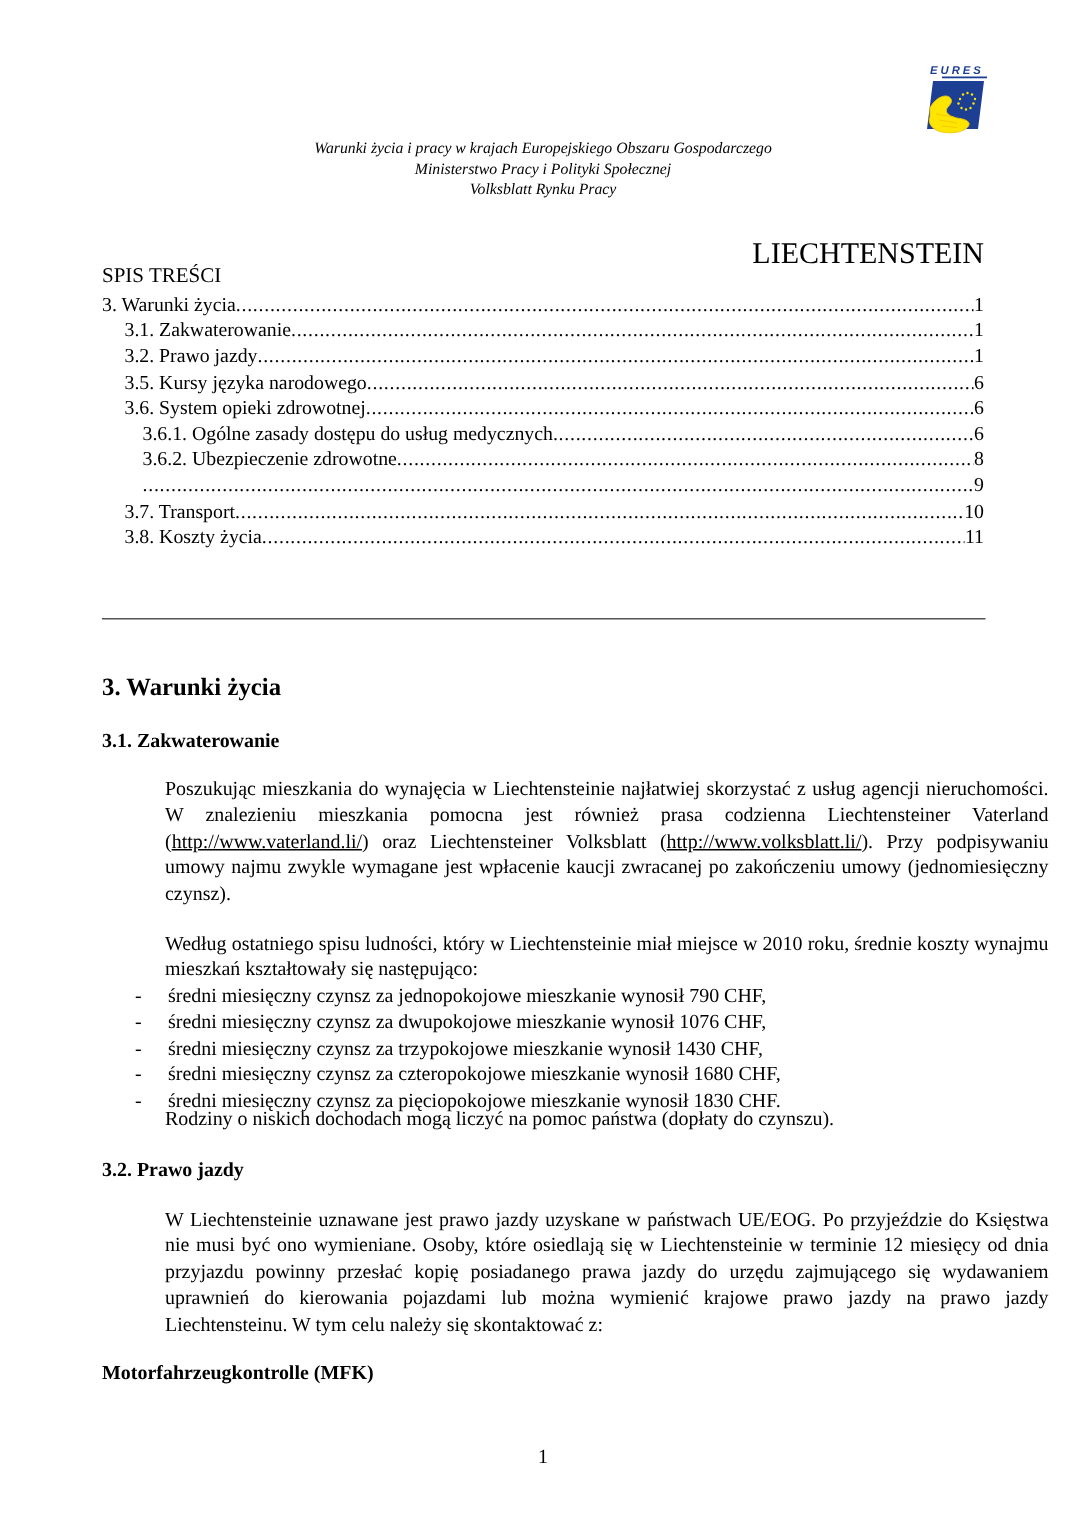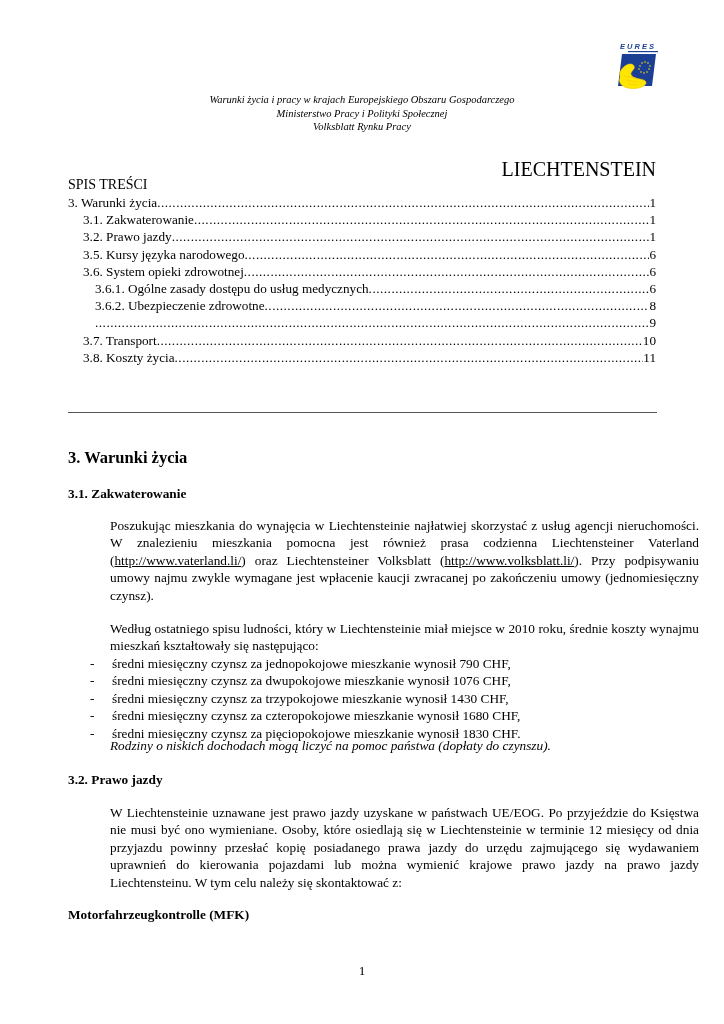--- a/index.html
+++ b/index.html
@@ -246,21 +246,21 @@
   <div class="list-item">
       <span class="dash">-</span>
       <span>średni miesięczny czynsz za czteropokojowe mieszkanie wynosił 1680 CHF,</span>
     </div>
   <div class="list-item">
       <span class="dash">-</span>
       <span>średni miesięczny czynsz za pięciopokojowe mieszkanie wynosił 1830 CHF.</span>
     </div>
 </div>
 
-<div class="para" style="top:737px;font-style:italic;">Rodziny o niskich dochodach mogą liczyć na pomoc państwa (dopłaty do czynszu).</div>
+<div class="para" style="top:737px;">Rodziny o niskich dochodach mogą liczyć na pomoc państwa (dopłaty do czynszu).</div>
 
 <div class="h2" style="top:772px;">3.2. Prawo jazdy</div>
 
 <div class="para" style="top:804px;">W Liechtensteinie uznawane jest prawo jazdy uzyskane w państwach UE/EOG. Po przyjeździe do Księstwa nie musi być ono wymieniane. Osoby, które osiedlają się w Liechtensteinie w terminie 12 miesięcy od dnia przyjazdu powinny przesłać kopię posiadanego prawa jazdy do urzędu zajmującego się wydawaniem uprawnień do kierowania pojazdami lub można wymienić krajowe prawo jazdy na prawo jazdy Liechtensteinu. W tym celu należy się skontaktować z:</div>
 
 <div class="h2" style="top:907px;">Motorfahrzeugkontrolle (MFK)</div>
 
 <div class="page-num">1</div>
 
 </body></html>

